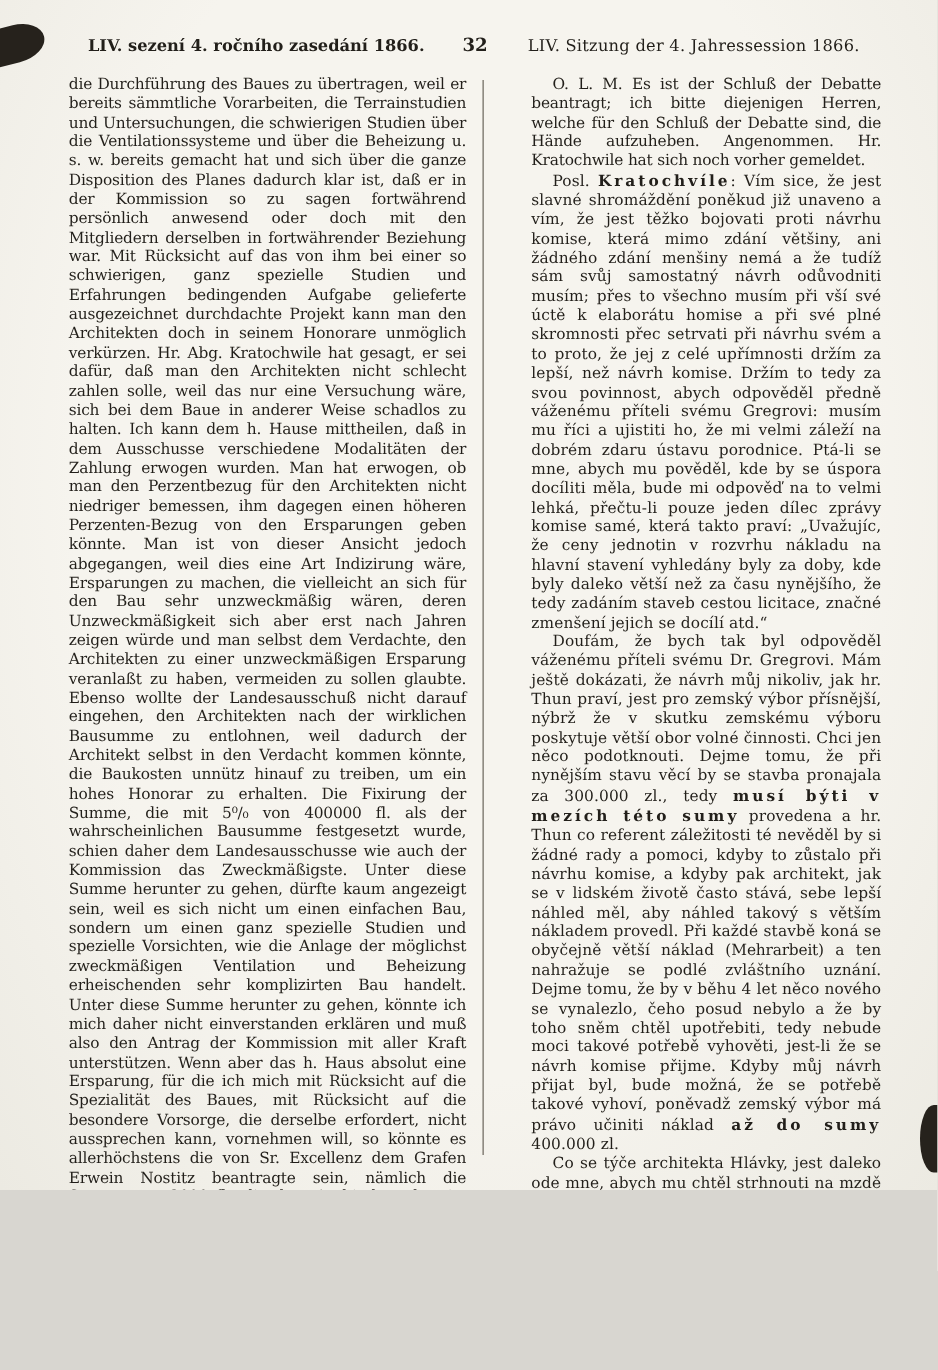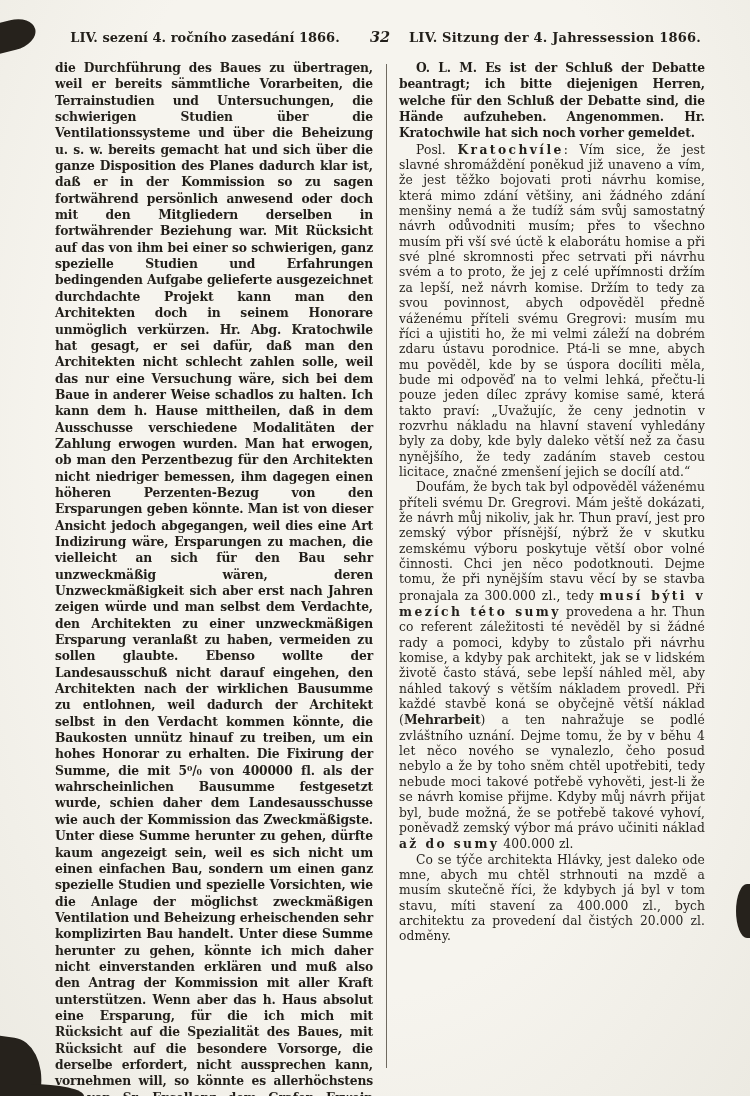--- a/index.html
+++ b/index.html
@@ -1,40 +1,40 @@
 <!DOCTYPE html>
 <html><head>
 <meta charset="utf-8">
 <style>
   html,body{margin:0;padding:0;background:#d8d6d0;}
   .page{
-    position:relative;width:750px;height:1096px;overflow:hidden;
+    position:relative;width:750px;height:952px;overflow:hidden;
     background:#f3f1ea;
     background-image:radial-gradient(ellipse at 50% 40%, #f6f4ee 60%, #eceae2 100%);
     font-family:"DejaVu Serif","Liberation Serif",serif;
     color:#221f1a;
   }
   .header{
     position:absolute;top:28px;left:55px;width:650px;
     display:flex;align-items:baseline;justify-content:space-between;
     font-size:13px;font-weight:bold;white-space:nowrap;
   }
   .header .ht-left{width:300px;text-align:center;}
   .header .ht-right{width:300px;text-align:center;letter-spacing:.2px;}
-  .header .pgnum{font-size:14.5px;padding:0 6px;font-style:italic;}
+  .header .pgnum{font-size:14.5px;padding:0 6px;}
   .columns{
     position:absolute;top:60px;left:55px;width:650px;bottom:12px;
     display:flex;
   }
   .col{width:318px;text-align:justify;}
   .col-right{width:306px;}
   .divider{width:1px;background:#6f6a60;margin:4px 12px 16px 13px;}
   p.para{margin:0;font-size:12.3px;line-height:15.35px;text-align:justify;}
-  p.para.ind{text-indent:17px;}
-  .de{font-weight:bold;letter-spacing:-0.15px;}   
+  p.para.ind{text-indent:17px;margin-left:26px;}
+  .de{font-weight:normal;letter-spacing:-0.15px;}   
   .cz{font-weight:normal;letter-spacing:.1px;}
   .sp{letter-spacing:2.4px;font-weight:bold;}                       
   .artifact{position:absolute;background:#26221c;}
   .art-topleft{left:-10px;top:20px;width:46px;height:30px;border-radius:0 75% 80% 0;transform:rotate(-14deg);}
   .art-right{right:-8px;top:884px;width:22px;height:54px;border-radius:55% 0 0 55%;}
   .art-bottomleft{left:-14px;top:1038px;width:56px;height:80px;border-radius:0 80% 55% 0;transform:rotate(8deg);}
   .art-bottomleft2{left:-6px;top:1084px;width:90px;height:20px;border-radius:0 60% 0 0;}
 </style>
 </head>
 <body>

